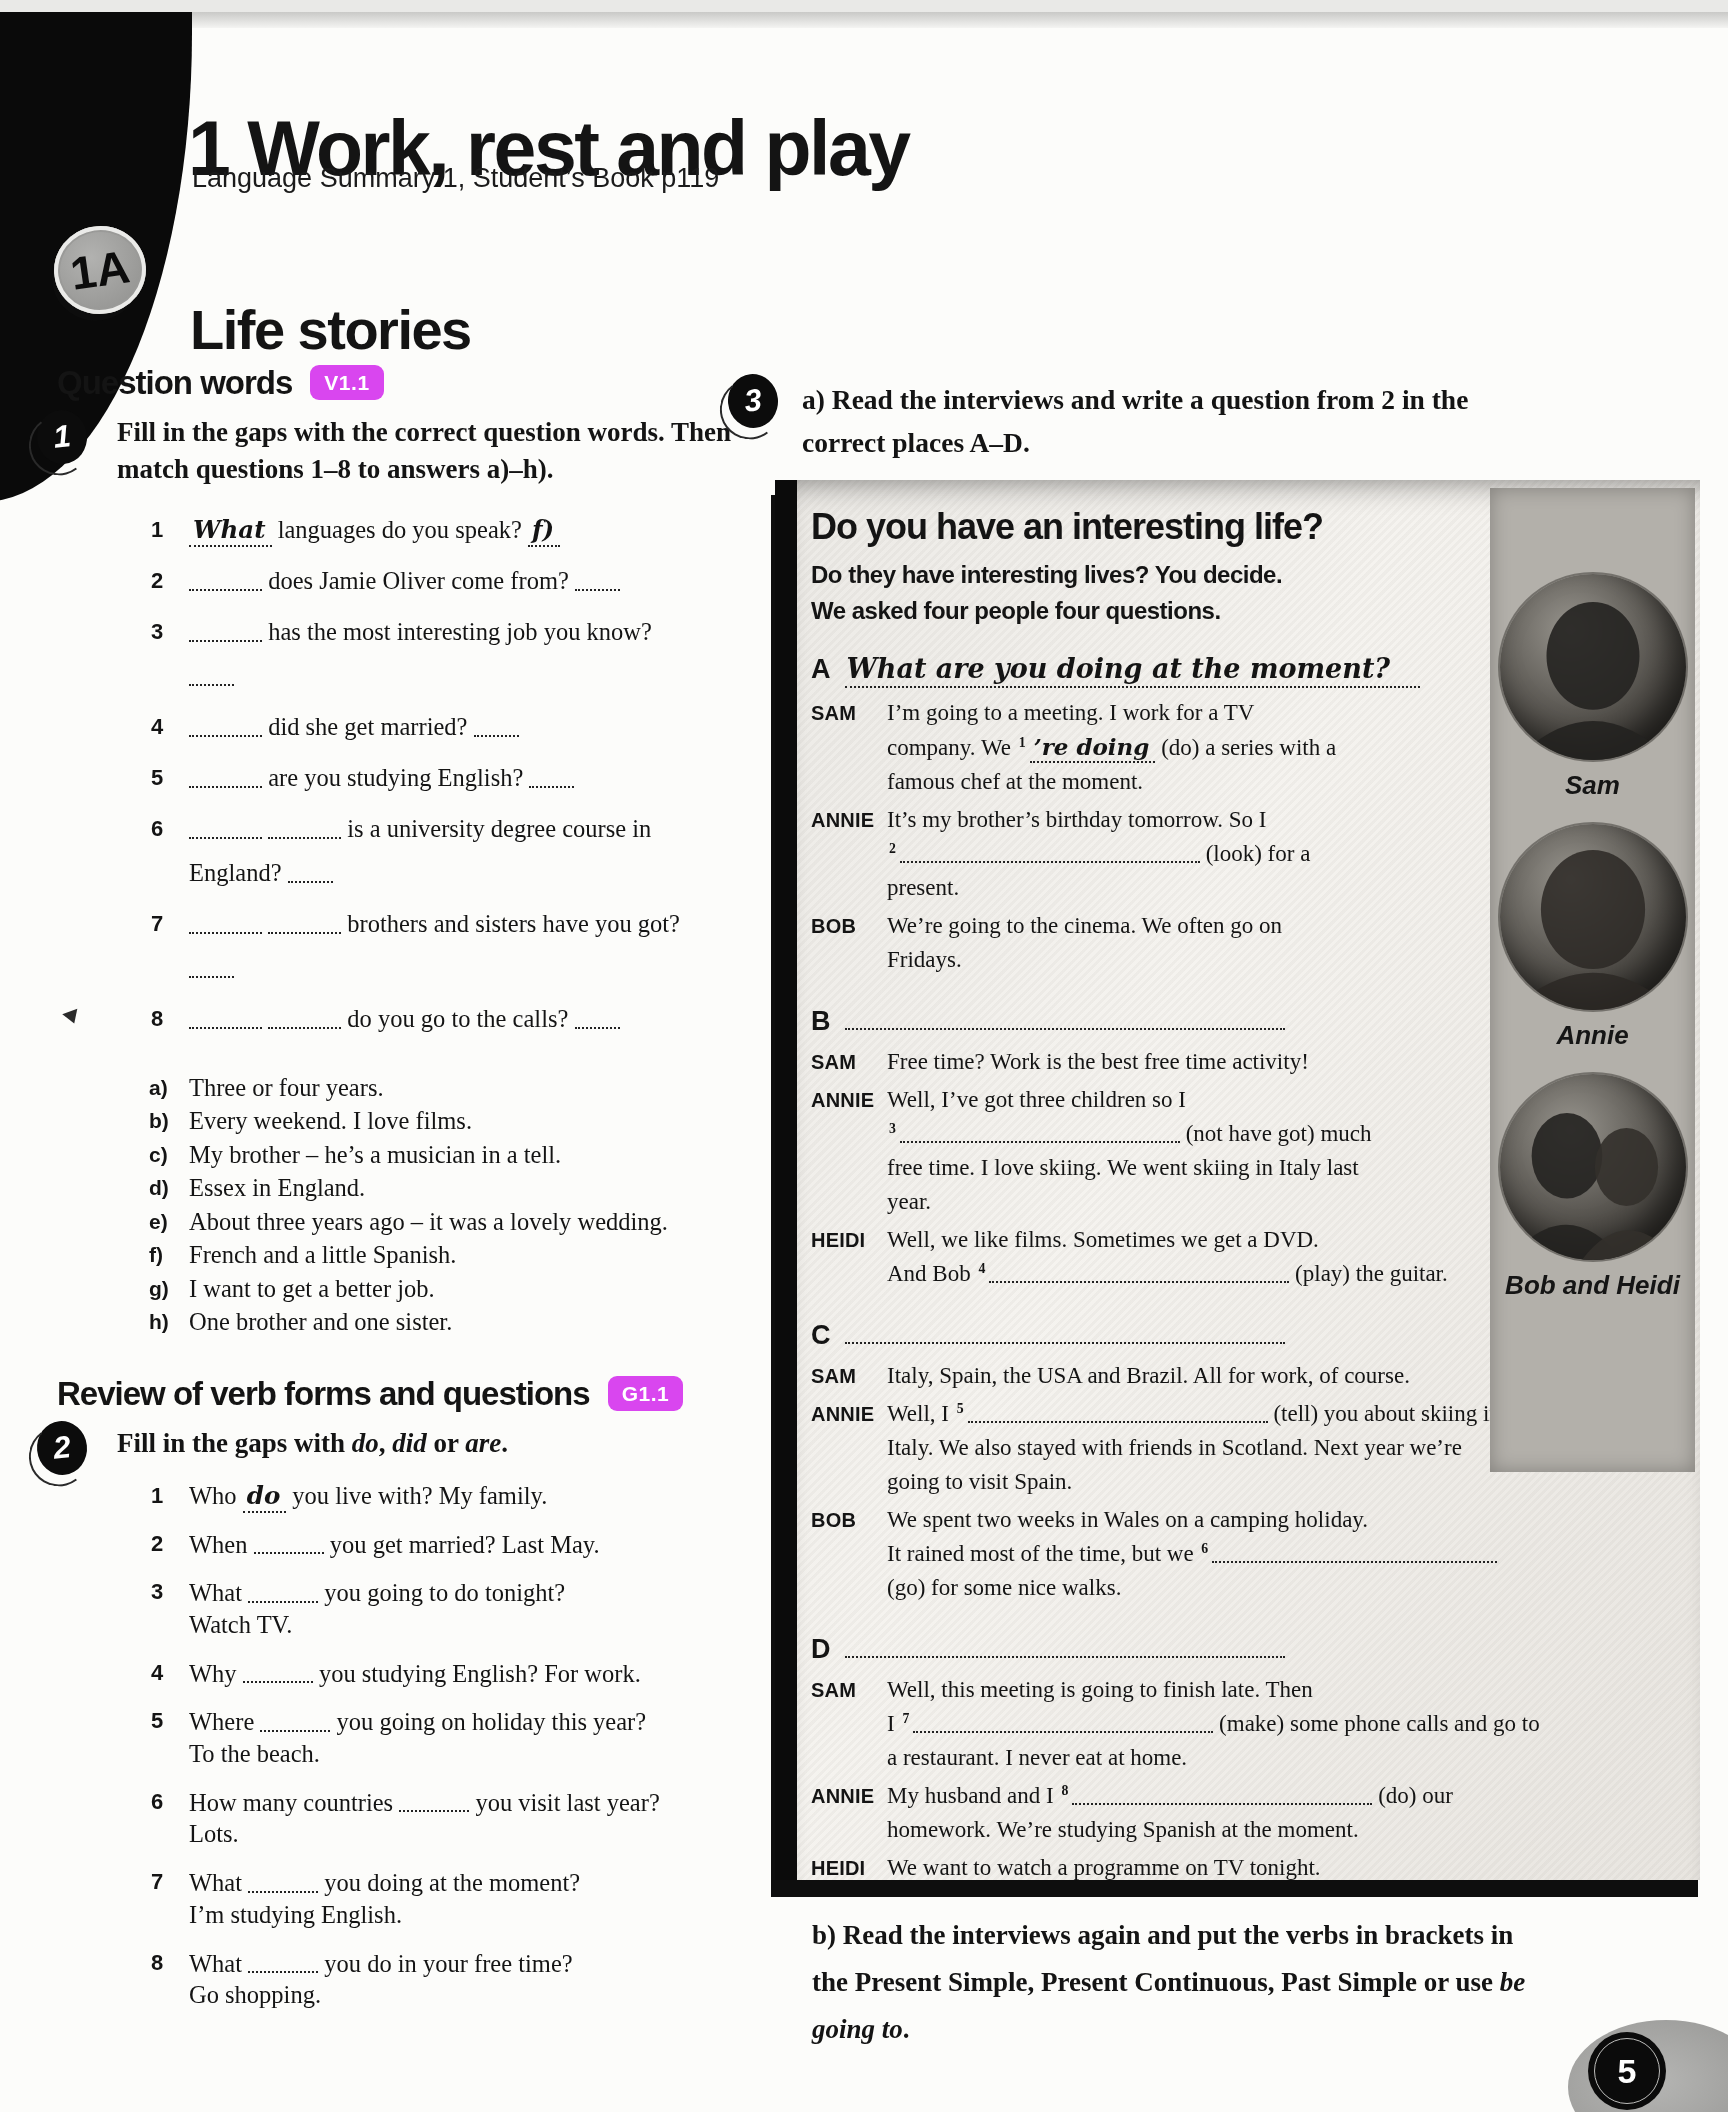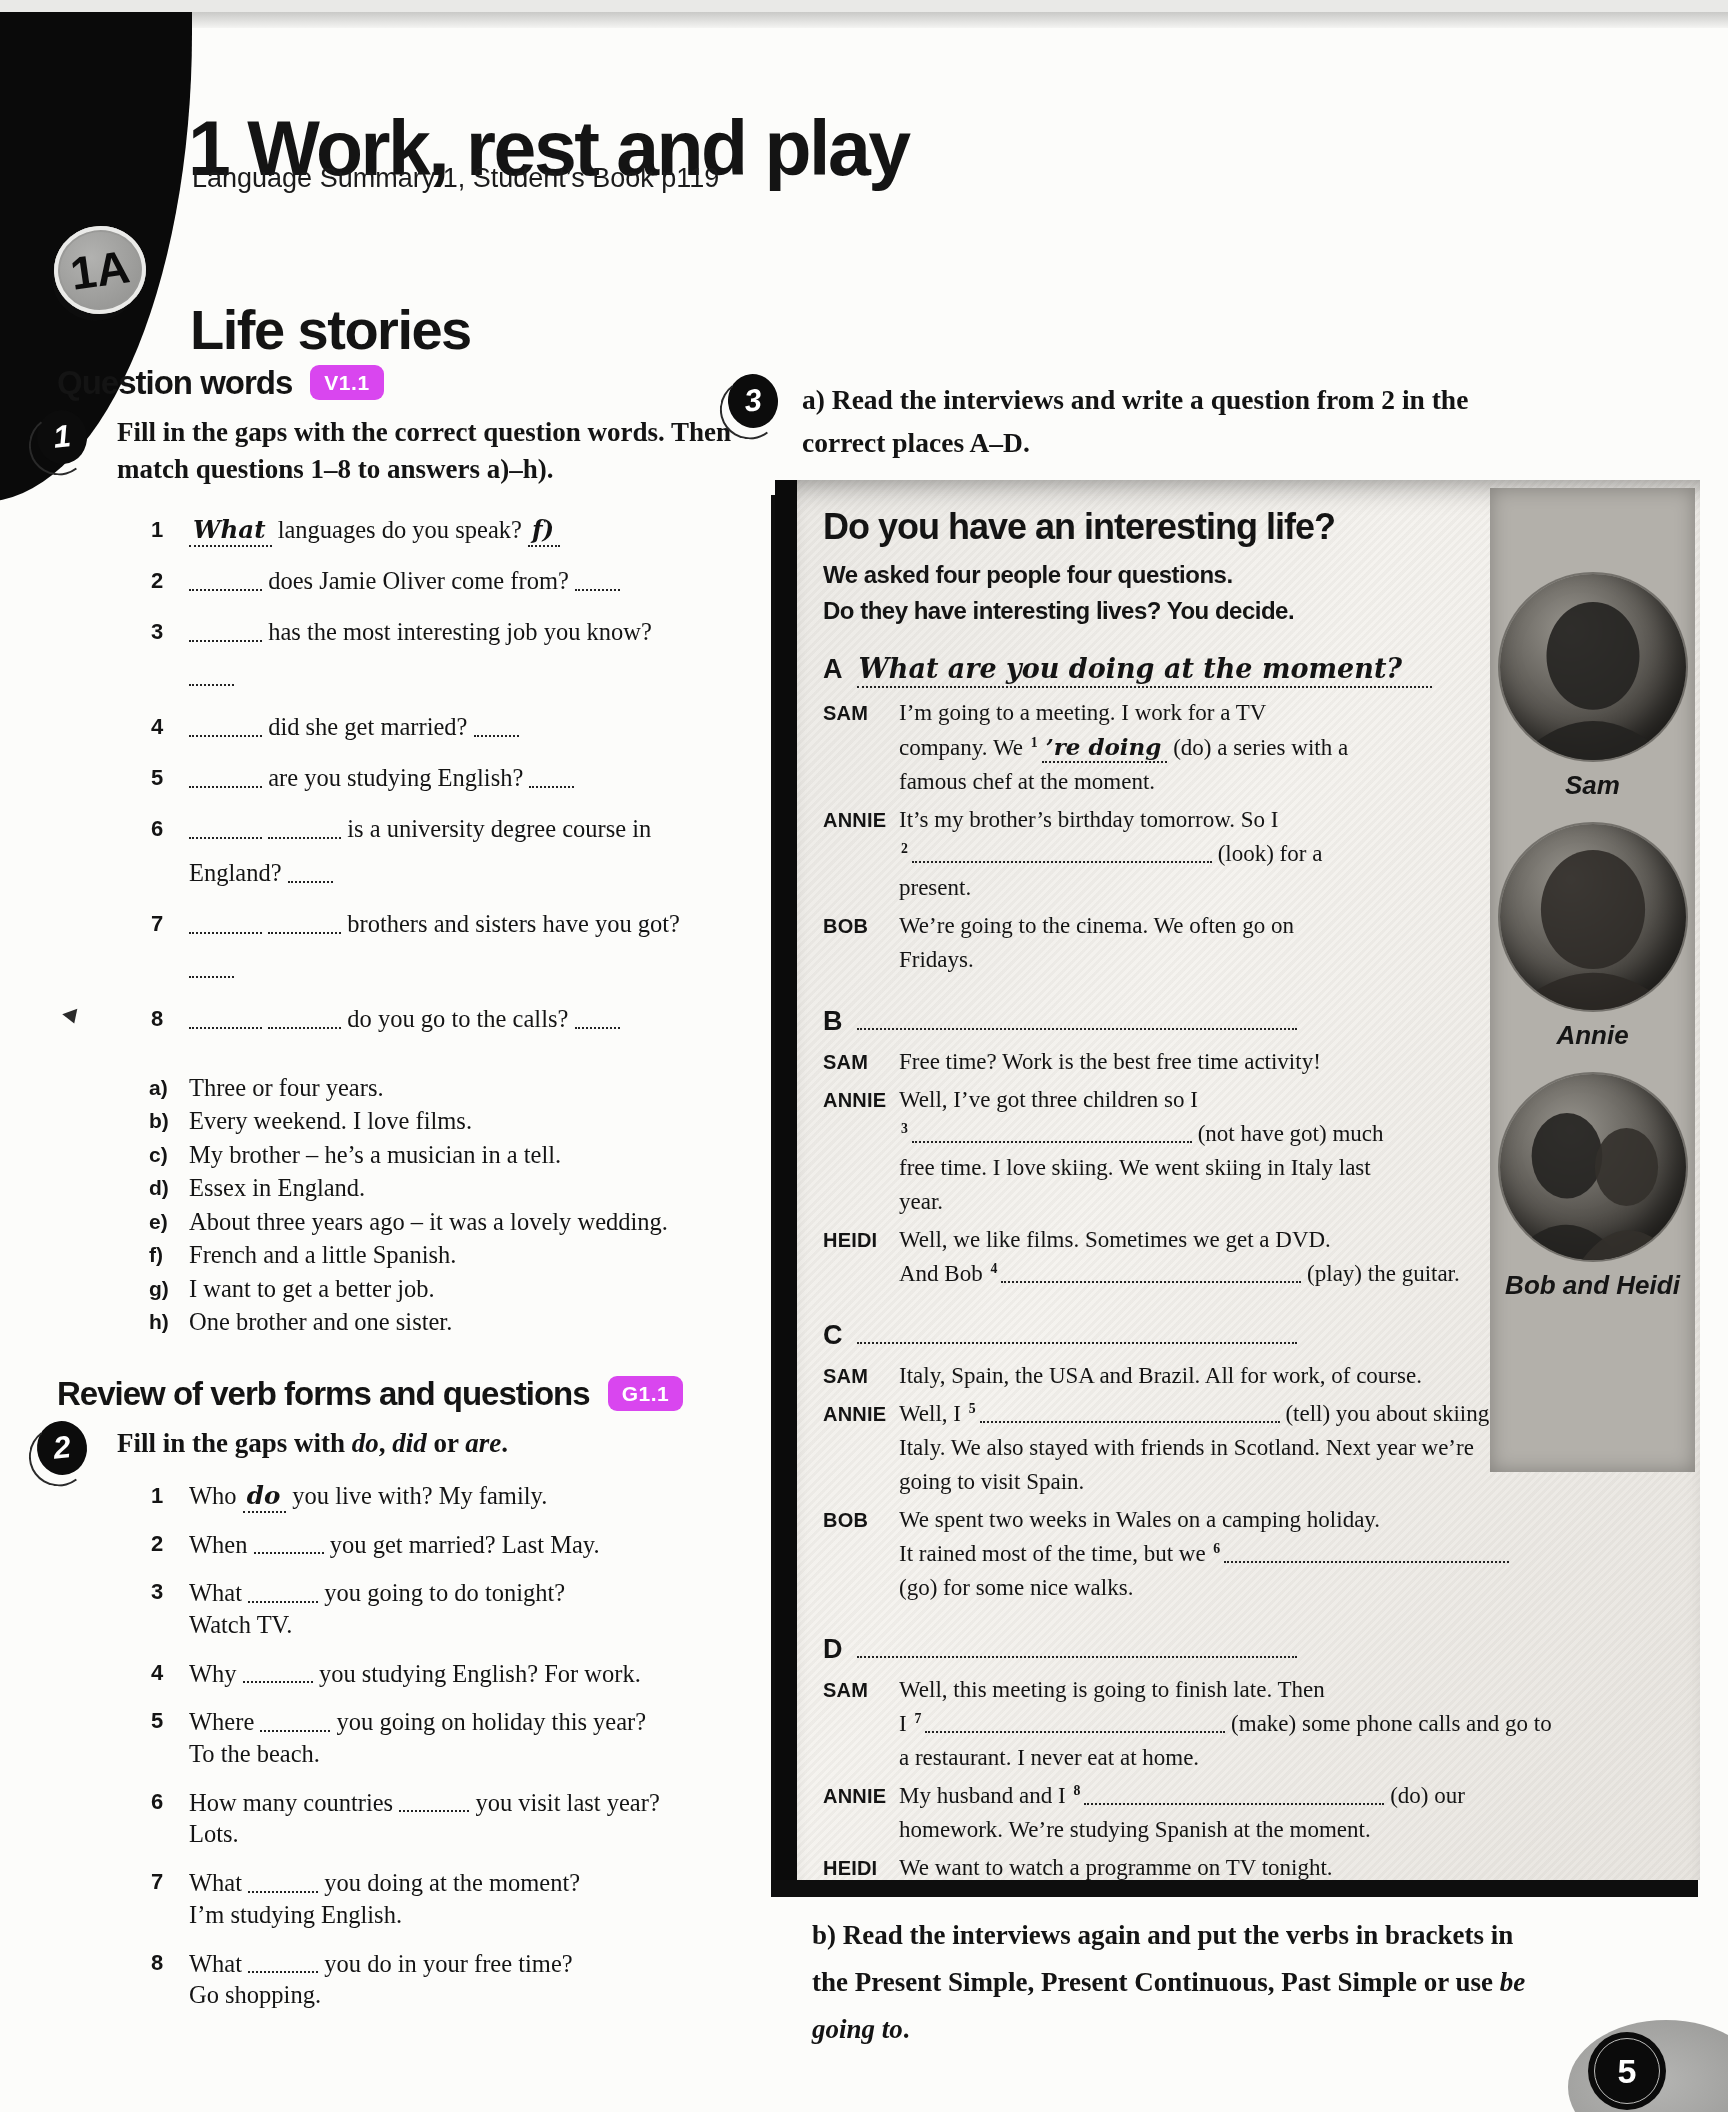--- a/index.html
+++ b/index.html
@@ -59,21 +59,21 @@
   .ex3-instr .ex-circle{left:-74px;}
   .ex3b{position:absolute;left:812px;top:1900px;width:725px;font-weight:bold;font-size:27px;line-height:47px;}
   
   .ibox{position:absolute;left:775px;top:468px;width:925px;height:1400px;box-sizing:border-box;
         border-left:22px solid #0b0b0b;
         background:linear-gradient(115deg,#ecea e6,#f5f3ef 40%,#e8e5e0);
         background:linear-gradient(115deg,#eceae6,#f5f3ef 40%,#e8e5e0);
         box-shadow:-3px 16px 0 1px #0e0e0e, inset 0 22px 30px -20px rgba(0,0,0,.45);}
   .ibox::before{content:"";position:absolute;inset:0;pointer-events:none;
         background:repeating-linear-gradient(135deg,rgba(110,104,94,.05) 0 3px,transparent 3px 6px);}
-  .ibox-content{position:relative;height:100%;box-sizing:border-box;padding:26px 0 0 26px;}
+  .ibox-content{position:relative;height:100%;box-sizing:border-box;padding:26px 0 0 14px;}
   .ibox-title{font:bold 36px/1.15 "Liberation Sans",sans-serif;letter-spacing:-1px;}
   .ibox-intro{font:bold 24px/36px "Liberation Sans",sans-serif;letter-spacing:-.5px;margin-top:10px;}
   .slb{display:flex;align-items:baseline;gap:14px;margin:24px 0 8px;
         font:600 27px "Liberation Sans",sans-serif;}
   .hw-line{font-size:27px;border-bottom:2.6px dotted #222;padding:0 30px 2px 2px;}
   .dl{display:flex;margin-bottom:4px;}
   .spk{flex:0 0 76px;font:bold 20px/34px "Liberation Sans",sans-serif;letter-spacing:.2px;}
   .dt{font-size:23px;line-height:34px;}
   
   .pstrip{position:absolute;right:5px;top:8px;width:205px;height:984px;background:#b3b0aa;
@@ -281,22 +281,22 @@
 
   <div class="ex3-instr">
     <div class="ex-circle">3</div>
     <span>a) </span><span>Read the interviews and write a question from </span><span>2</span><span> in the correct places A–D.</span>
   </div>
 
   <div class="ibox">
     <div class="ibox-content">
       <div class="ibox-title">Do you have an interesting life?</div>
       <div class="ibox-intro">
+        <div>Do they have interesting lives? You decide.</div>
         <div>We asked four people four questions.</div>
-        <div>Do they have interesting lives? You decide.</div>
       </div>
 
       <div class="slb">
         <span>A</span>
         <span class="hw hw-line">What are you doing at the moment?</span>
       </div>
       <div class="dl">
         <span class="spk">SAM</span>
         <div class="dt" style="max-width:452px">
           <span>I’m going to a meeting. I work for a TV company. We</span>

